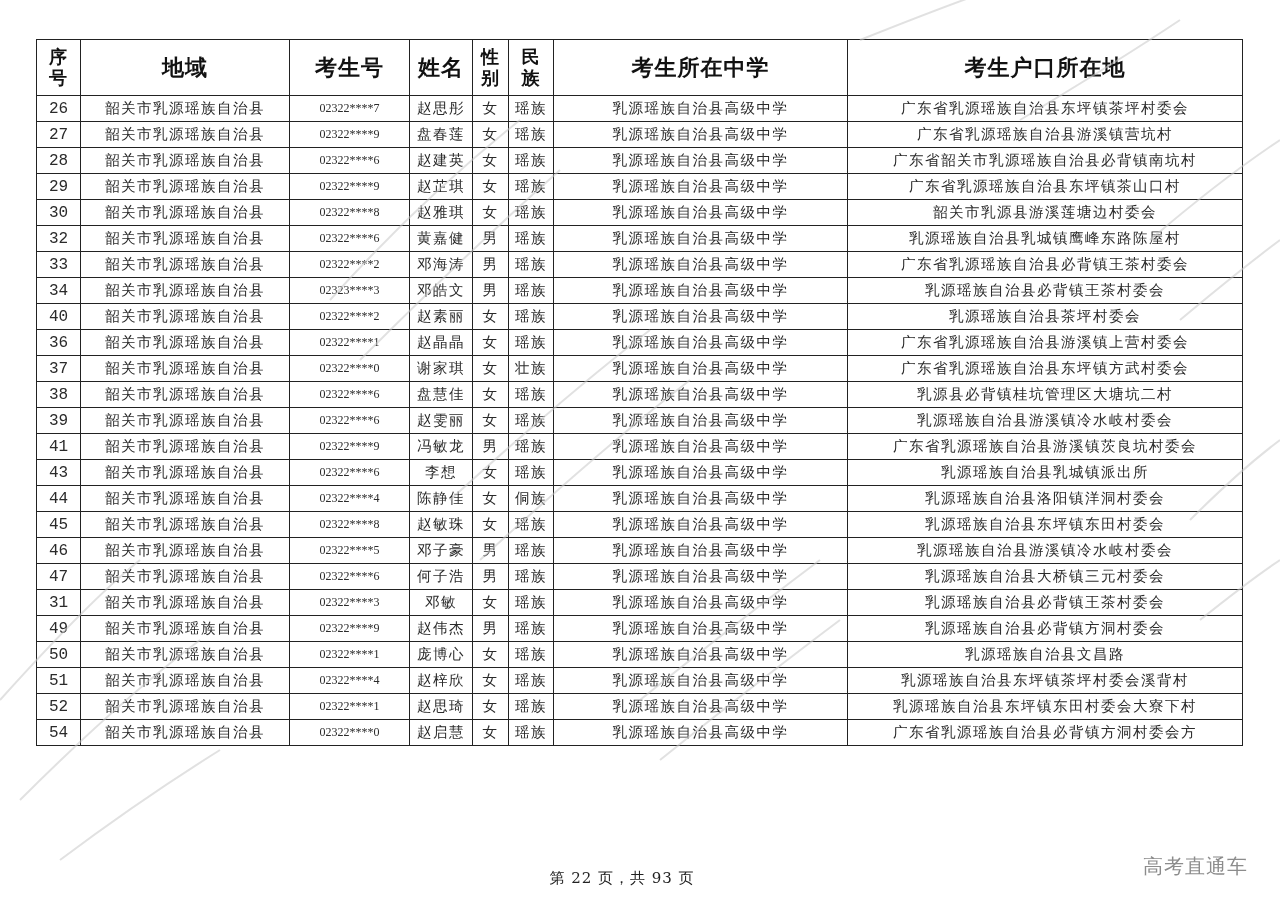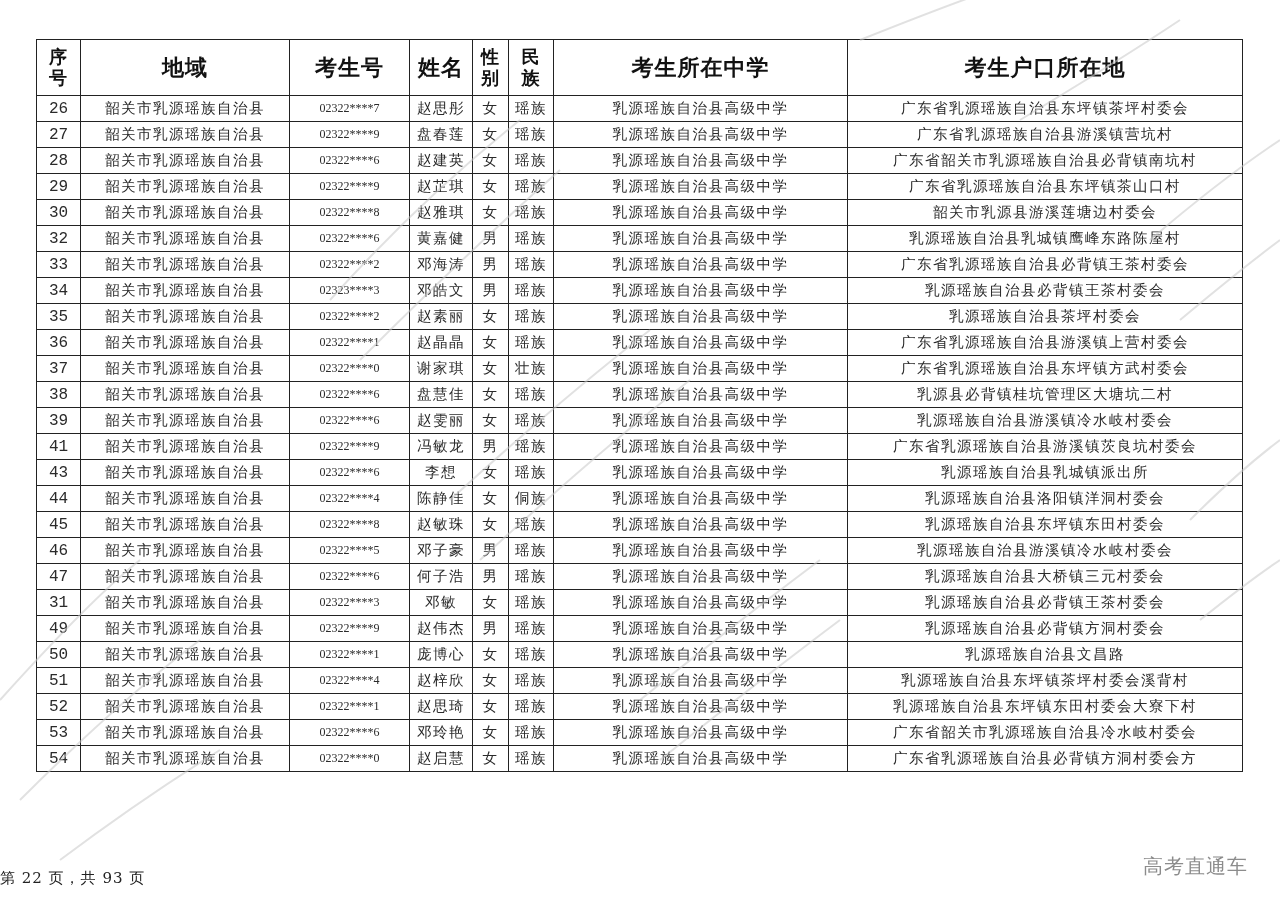--- a/index.html
+++ b/index.html
@@ -21,21 +21,21 @@
       height:55px; font-size:22px; font-weight:bold; letter-spacing:1px; line-height:1.15;
       font-family: "DejaVu Sans", "Liberation Sans", sans-serif; color:#111;
     }
     table.roster th.stack { font-size:18px; }
     table.roster td {
       height:25px; font-size:14.5px; letter-spacing:1.5px; color:#2a2a2a;
     }
     table.roster td.num { font-family:Liberation Mono, monospace; font-size:16px; letter-spacing:0; }
     table.roster td.id { font-family:Liberation Serif, serif; font-size:12px; letter-spacing:0; }
     .footer {
-      position:absolute; top:869px; left:0; width:1244px; font-size:15px; color:#222;
+      position:absolute; top:869px; left:0; width:1244px; text-align:center; font-size:15px; color:#222;
       letter-spacing:1px; font-family:"DejaVu Serif", "Liberation Serif", serif;
     }
     .brand {
       position:absolute; top:853px; left:1143px; font-size:20px; color:#8c8c8c; z-index:3;
       font-family:"DejaVu Sans", "Liberation Sans", sans-serif; letter-spacing:1px;text-align:center;
     }
   </style>
 </head>
 <body>
 
@@ -150,21 +150,21 @@
         <td class="num">34</td>
         <td>韶关市乳源瑶族自治县</td>
         <td class="id">02323****3</td>
         <td>邓皓文</td>
         <td>男</td>
         <td>瑶族</td>
         <td>乳源瑶族自治县高级中学</td>
         <td>乳源瑶族自治县必背镇王茶村委会</td>
       </tr>
       <tr>
-        <td class="num">35</td>
+        <td class="num">40</td>
         <td>韶关市乳源瑶族自治县</td>
         <td class="id">02322****2</td>
         <td>赵素丽</td>
         <td>女</td>
         <td>瑶族</td>
         <td>乳源瑶族自治县高级中学</td>
         <td>乳源瑶族自治县茶坪村委会</td>
       </tr>
       <tr>
         <td class="num">36</td>
@@ -308,30 +308,20 @@
       </tr>
       <tr>
         <td class="num">52</td>
         <td>韶关市乳源瑶族自治县</td>
         <td class="id">02322****1</td>
         <td>赵思琦</td>
         <td>女</td>
         <td>瑶族</td>
         <td>乳源瑶族自治县高级中学</td>
         <td>乳源瑶族自治县东坪镇东田村委会大寮下村</td>
-      </tr>
-      <tr>
-        <td class="num">53</td>
-        <td>韶关市乳源瑶族自治县</td>
-        <td class="id">02322****6</td>
-        <td>邓玲艳</td>
-        <td>女</td>
-        <td>瑶族</td>
-        <td>乳源瑶族自治县高级中学</td>
-        <td>广东省韶关市乳源瑶族自治县冷水岐村委会</td>
       </tr>
       <tr>
         <td class="num">54</td>
         <td>韶关市乳源瑶族自治县</td>
         <td class="id">02322****0</td>
         <td>赵启慧</td>
         <td>女</td>
         <td>瑶族</td>
         <td>乳源瑶族自治县高级中学</td>
         <td>广东省乳源瑶族自治县必背镇方洞村委会方</td>

